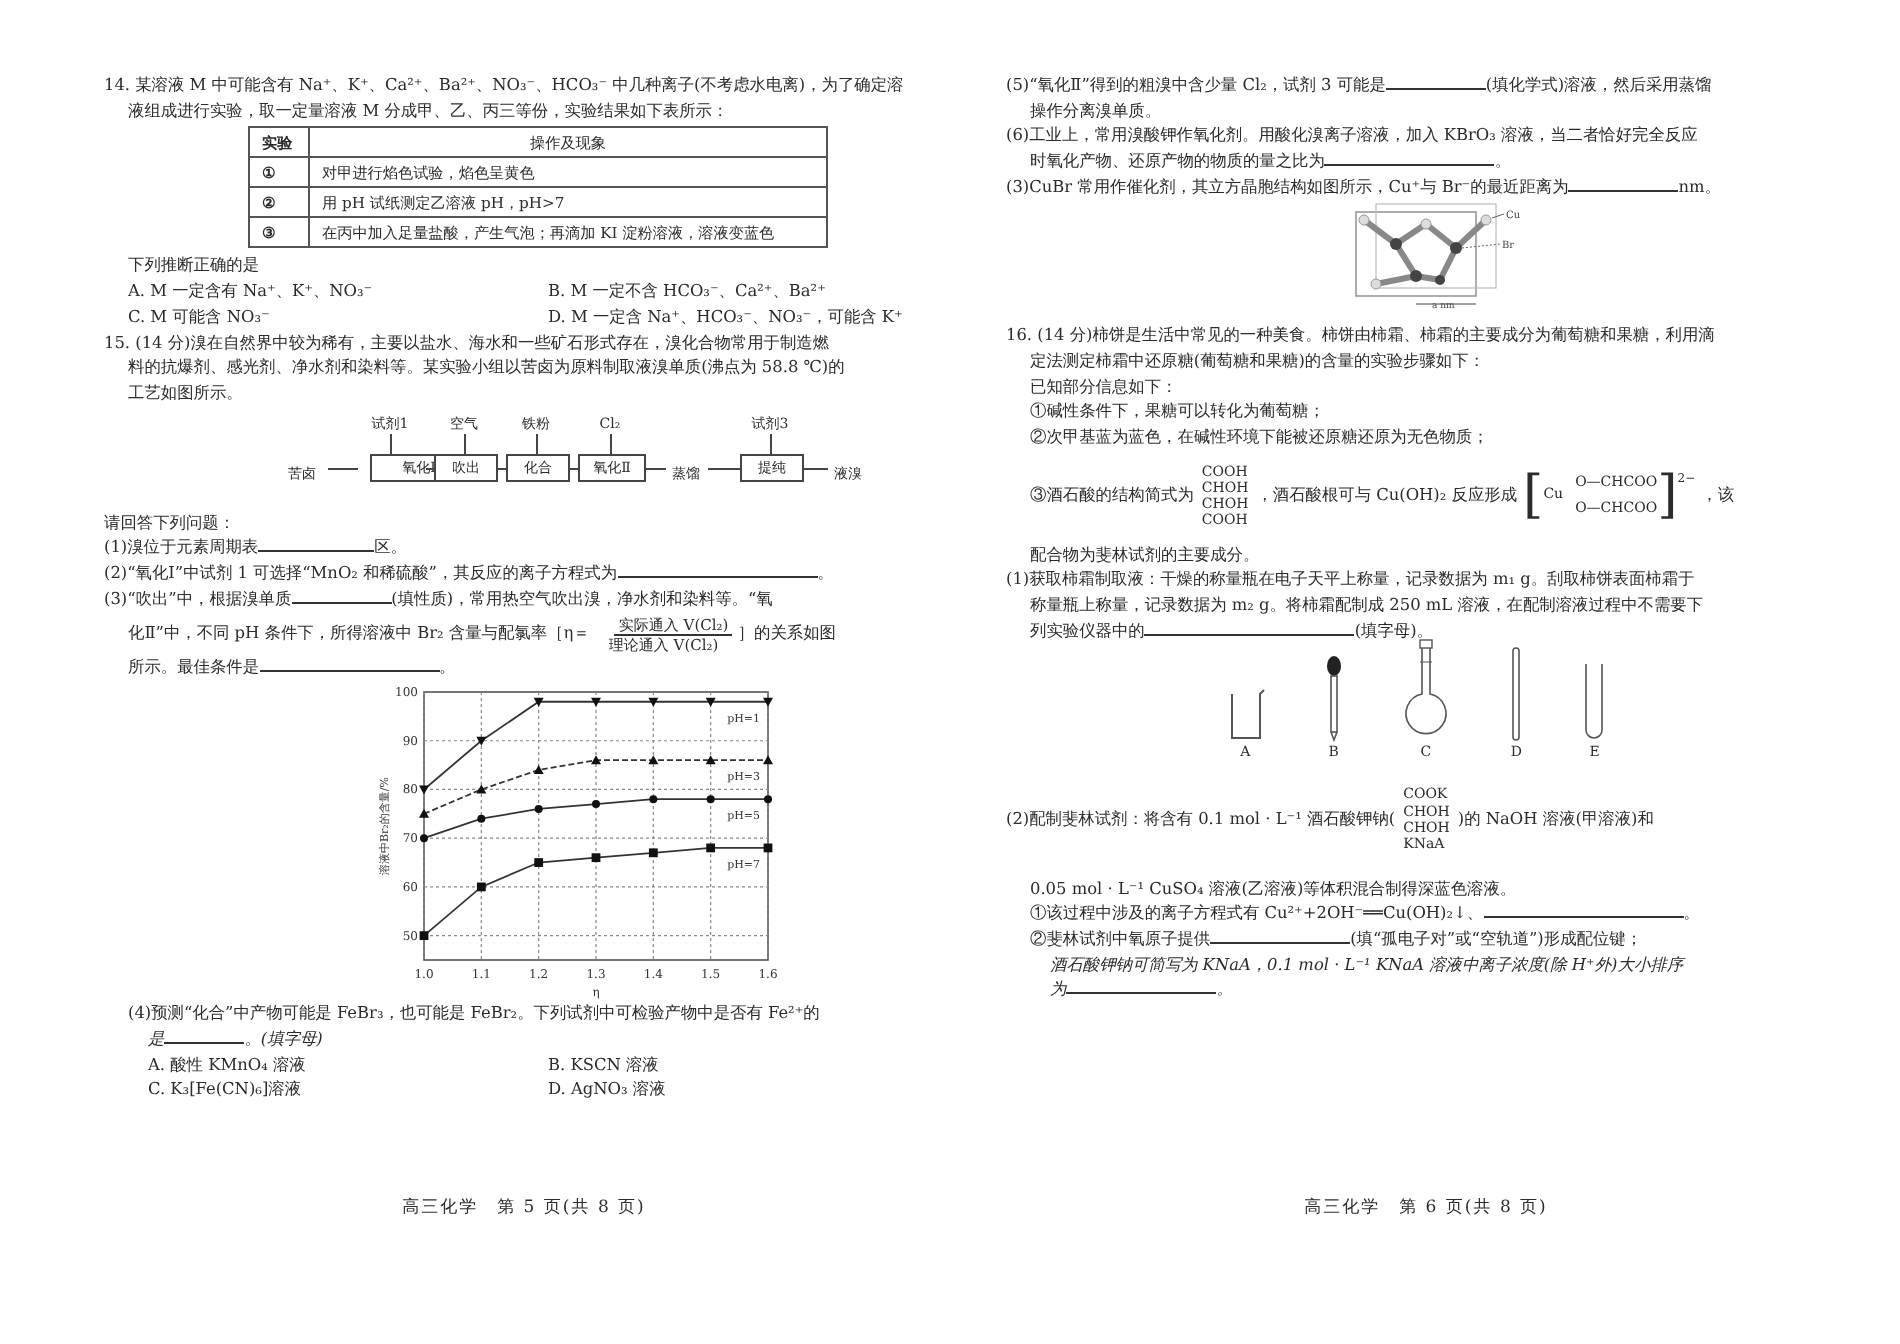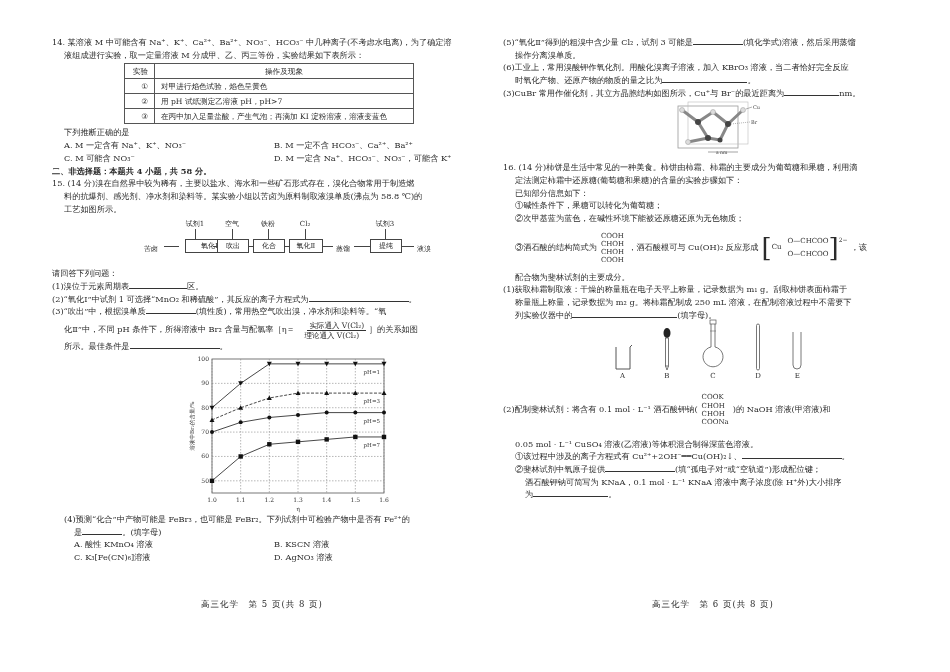--- a/index.html
+++ b/index.html
@@ -3,25 +3,25 @@
 <meta charset="utf-8">
 <style>
   * { box-sizing: border-box; margin: 0; padding: 0; }
   html, body { width: 950px; height: 672px; background: #ffffff; overflow: hidden; }
   body { font-family: "DejaVu Serif", "Liberation Serif", serif; color: #2b2b2b; font-size: 8.2px; line-height: 1.55; }
   .page { position: absolute; top: 0; height: 672px; }
   .page.left { left: 52px; width: 420px; }
   .page.right { left: 503px; width: 420px; }
   .p { white-space: nowrap; overflow: hidden; }
   .ind { padding-left: 12px; }
-  .ind2 { padding-left: 22px; }
+  .ind2 { padding-left: 22px; font-style: italic; }
   .blank { display: inline-block; border-bottom: 1px solid #333; height: 9px; vertical-align: baseline; }
   table.exp { border-collapse: collapse; margin: 2px 0 2px 72px; width: 290px; font-size: 7.6px; }
   table.exp td { border: 1px solid #555; padding: 1px 6px; height: 15px; }
-  table.exp td.n { width: 30px; text-align: right; }
+  table.exp td.n { width: 30px; text-align: left; font-weight: bold; }
   table.exp tr.h td.d { text-align: center; }
   .opts { display: flex; }
   .opts > div { width: 50%; padding-left: 12px; white-space: nowrap; }
   .bold { font-weight: bold; }
   .flow { position: relative; height: 50px; margin: 2px 0 0 0; font-size: 7px; }
   .flow .box { position: absolute; top: 22px; height: 14px; border: 1px solid #444; text-align: center; line-height: 12px; padding: 0 3px; background: #fff; }
   .flow .lbl { position: absolute; top: 27px; }
   .flow .top { position: absolute; top: 2px; text-align: center; width: 30px; }
   .flow .vline { position: absolute; top: 12px; height: 10px; border-left: 1px solid #444; }
   .flow .hline { position: absolute; top: 29px; border-top: 1px solid #444; }
@@ -66,21 +66,20 @@
   <div class="p ind">下列推断正确的是</div>
   <div class="opts">
     <div>A. M 一定含有 Na⁺、K⁺、NO₃⁻</div>
     <div>B. M 一定不含 HCO₃⁻、Ca²⁺、Ba²⁺</div>
   </div>
   <div class="opts">
     <div>C. M 可能含 NO₃⁻</div>
     <div>D. M 一定含 Na⁺、HCO₃⁻、NO₃⁻，可能含 K⁺</div>
   </div>
 
-  <div class="p bold">二、非选择题：本题共 4 小题，共 58 分。</div>
   <div class="p">15. (14 分)溴在自然界中较为稀有，主要以盐水、海水和一些矿石形式存在，溴化合物常用于制造燃</div>
   <div class="p ind">料的抗爆剂、感光剂、净水剂和染料等。某实验小组以苦卤为原料制取液溴单质(沸点为 58.8 ℃)的</div>
   <div class="p ind">工艺如图所示。</div>
 
   <div class="flow">
     <span class="lbl" style="left:92px">苦卤</span>
     <div class="hline" style="left:112px;width:15px"></div>
 
     <div class="top" style="left:128px">试剂1</div>
     <div class="vline" style="left:143px"></div>
@@ -338,21 +337,21 @@
       <span>E</span>
     </div>
   </div>
 
   <div class="p" style="height:56px;display:flex;align-items:center">
     <span>(2)配制斐林试剂：将含有 0.1 mol · L⁻¹ 酒石酸钾钠(</span>
     <span class="struct" style="margin:0 4px">
       <div>COOK</div>
       <div>CHOH</div>
       <div>CHOH</div>
-      <div>COONa</div>
+      <div>KNaA</div>
     </span>
     <span>)的 NaOH 溶液(甲溶液)和</span>
   </div>
   <div class="p ind">0.05 mol · L⁻¹ CuSO₄ 溶液(乙溶液)等体积混合制得深蓝色溶液。</div>
   <div class="p ind">
     <span>①该过程中涉及的离子方程式有 Cu²⁺+2OH⁻══Cu(OH)₂↓、</span><span class="blank" style="width:100px"></span>。
   </div>
   <div class="p ind">
     <span>②斐林试剂中氧原子提供</span><span class="blank" style="width:70px"></span><span>(填“孤电子对”或“空轨道”)形成配位键；</span>
   </div>

